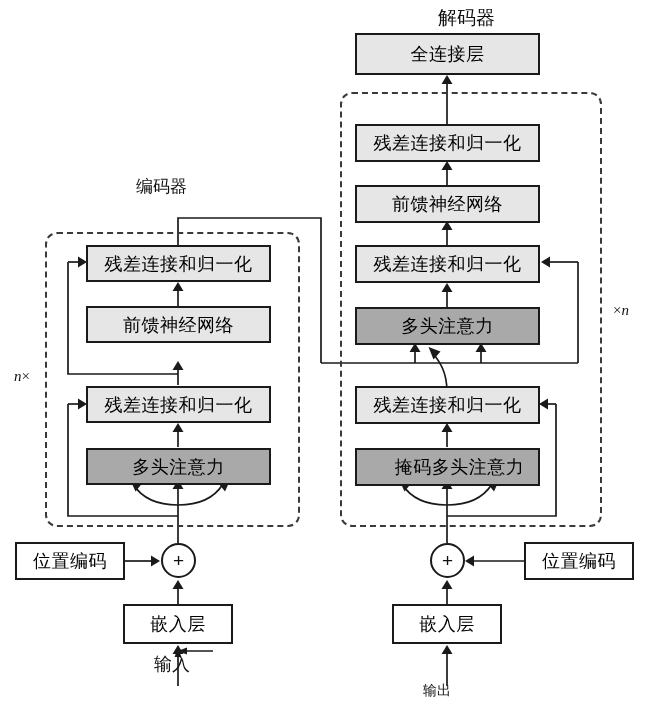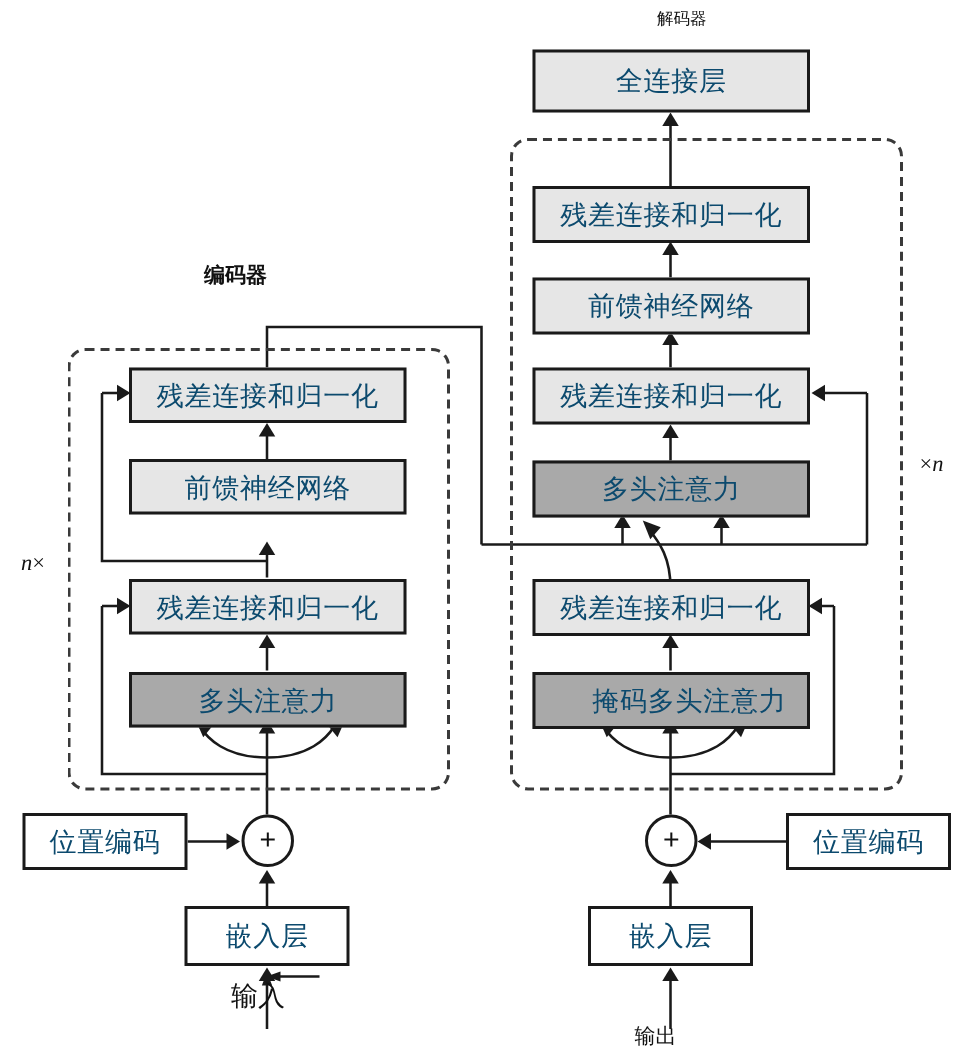--- a/index.html
+++ b/index.html
@@ -22,21 +22,21 @@
     height: 709px;
     pointer-events: none;
   }
   .node {
     position: absolute;
     box-sizing: border-box;
     display: flex;
     align-items: center;
     justify-content: center;
     border: 2px solid #1a1a1a;
-    color: #0c4a6e;
+    color: #000000;
     letter-spacing: 0.5px;
     white-space: nowrap;
   }
   .node.light { background: #e6e6e6; }
   .node.dark  { background: #a9a9a9; }
   .node.plain { background: #ffffff; border-width: 2px; }
   .caption {
     position: absolute;
     color: #111111;
     white-space: nowrap;
@@ -173,22 +173,22 @@
       <path d="M441.5,170 L447,161 L452.5,170 Z" fill="#1a1a1a" stroke="none"></path>
 
       <line x1="447" y1="125" x2="447" y2="80"></line>
       <path d="M441.5,84 L447,75 L452.5,84 Z" fill="#1a1a1a" stroke="none"></path>
     </g>
   </svg>
 
   <div class="dashed-box" style="left:45px; top:232px; width:255px; height:295px;"></div>
   <div class="dashed-box" style="left:340px; top:92px; width:262px; height:435px;"></div>
 
-  <div class="caption" style="left:136px; top:175px; font-size:14px;font-weight:bold;">编码器</div>
-  <div class="caption" style="left:438px; top:5px; font-size:11px;">解码器</div>
+  <div class="caption" style="left:136px; top:175px; font-size:17px;">编码器</div>
+  <div class="caption" style="left:438px; top:5px; font-size:19px;">解码器</div>
 
   <div class="rep-label" style="left:14px; top:368px;">
     <i>n</i><span>×</span>
   </div>
   <div class="rep-label" style="left:613px; top:302px;">
     <span>×</span><i>n</i>
   </div>
 
   <div class="node light" style="left:86px; top:245px; width:185px; height:37px; font-size:18px;">残差连接和归一化</div>
   <div class="node light" style="left:86px; top:306px; width:185px; height:37px; font-size:18px;">前馈神经网络</div>

